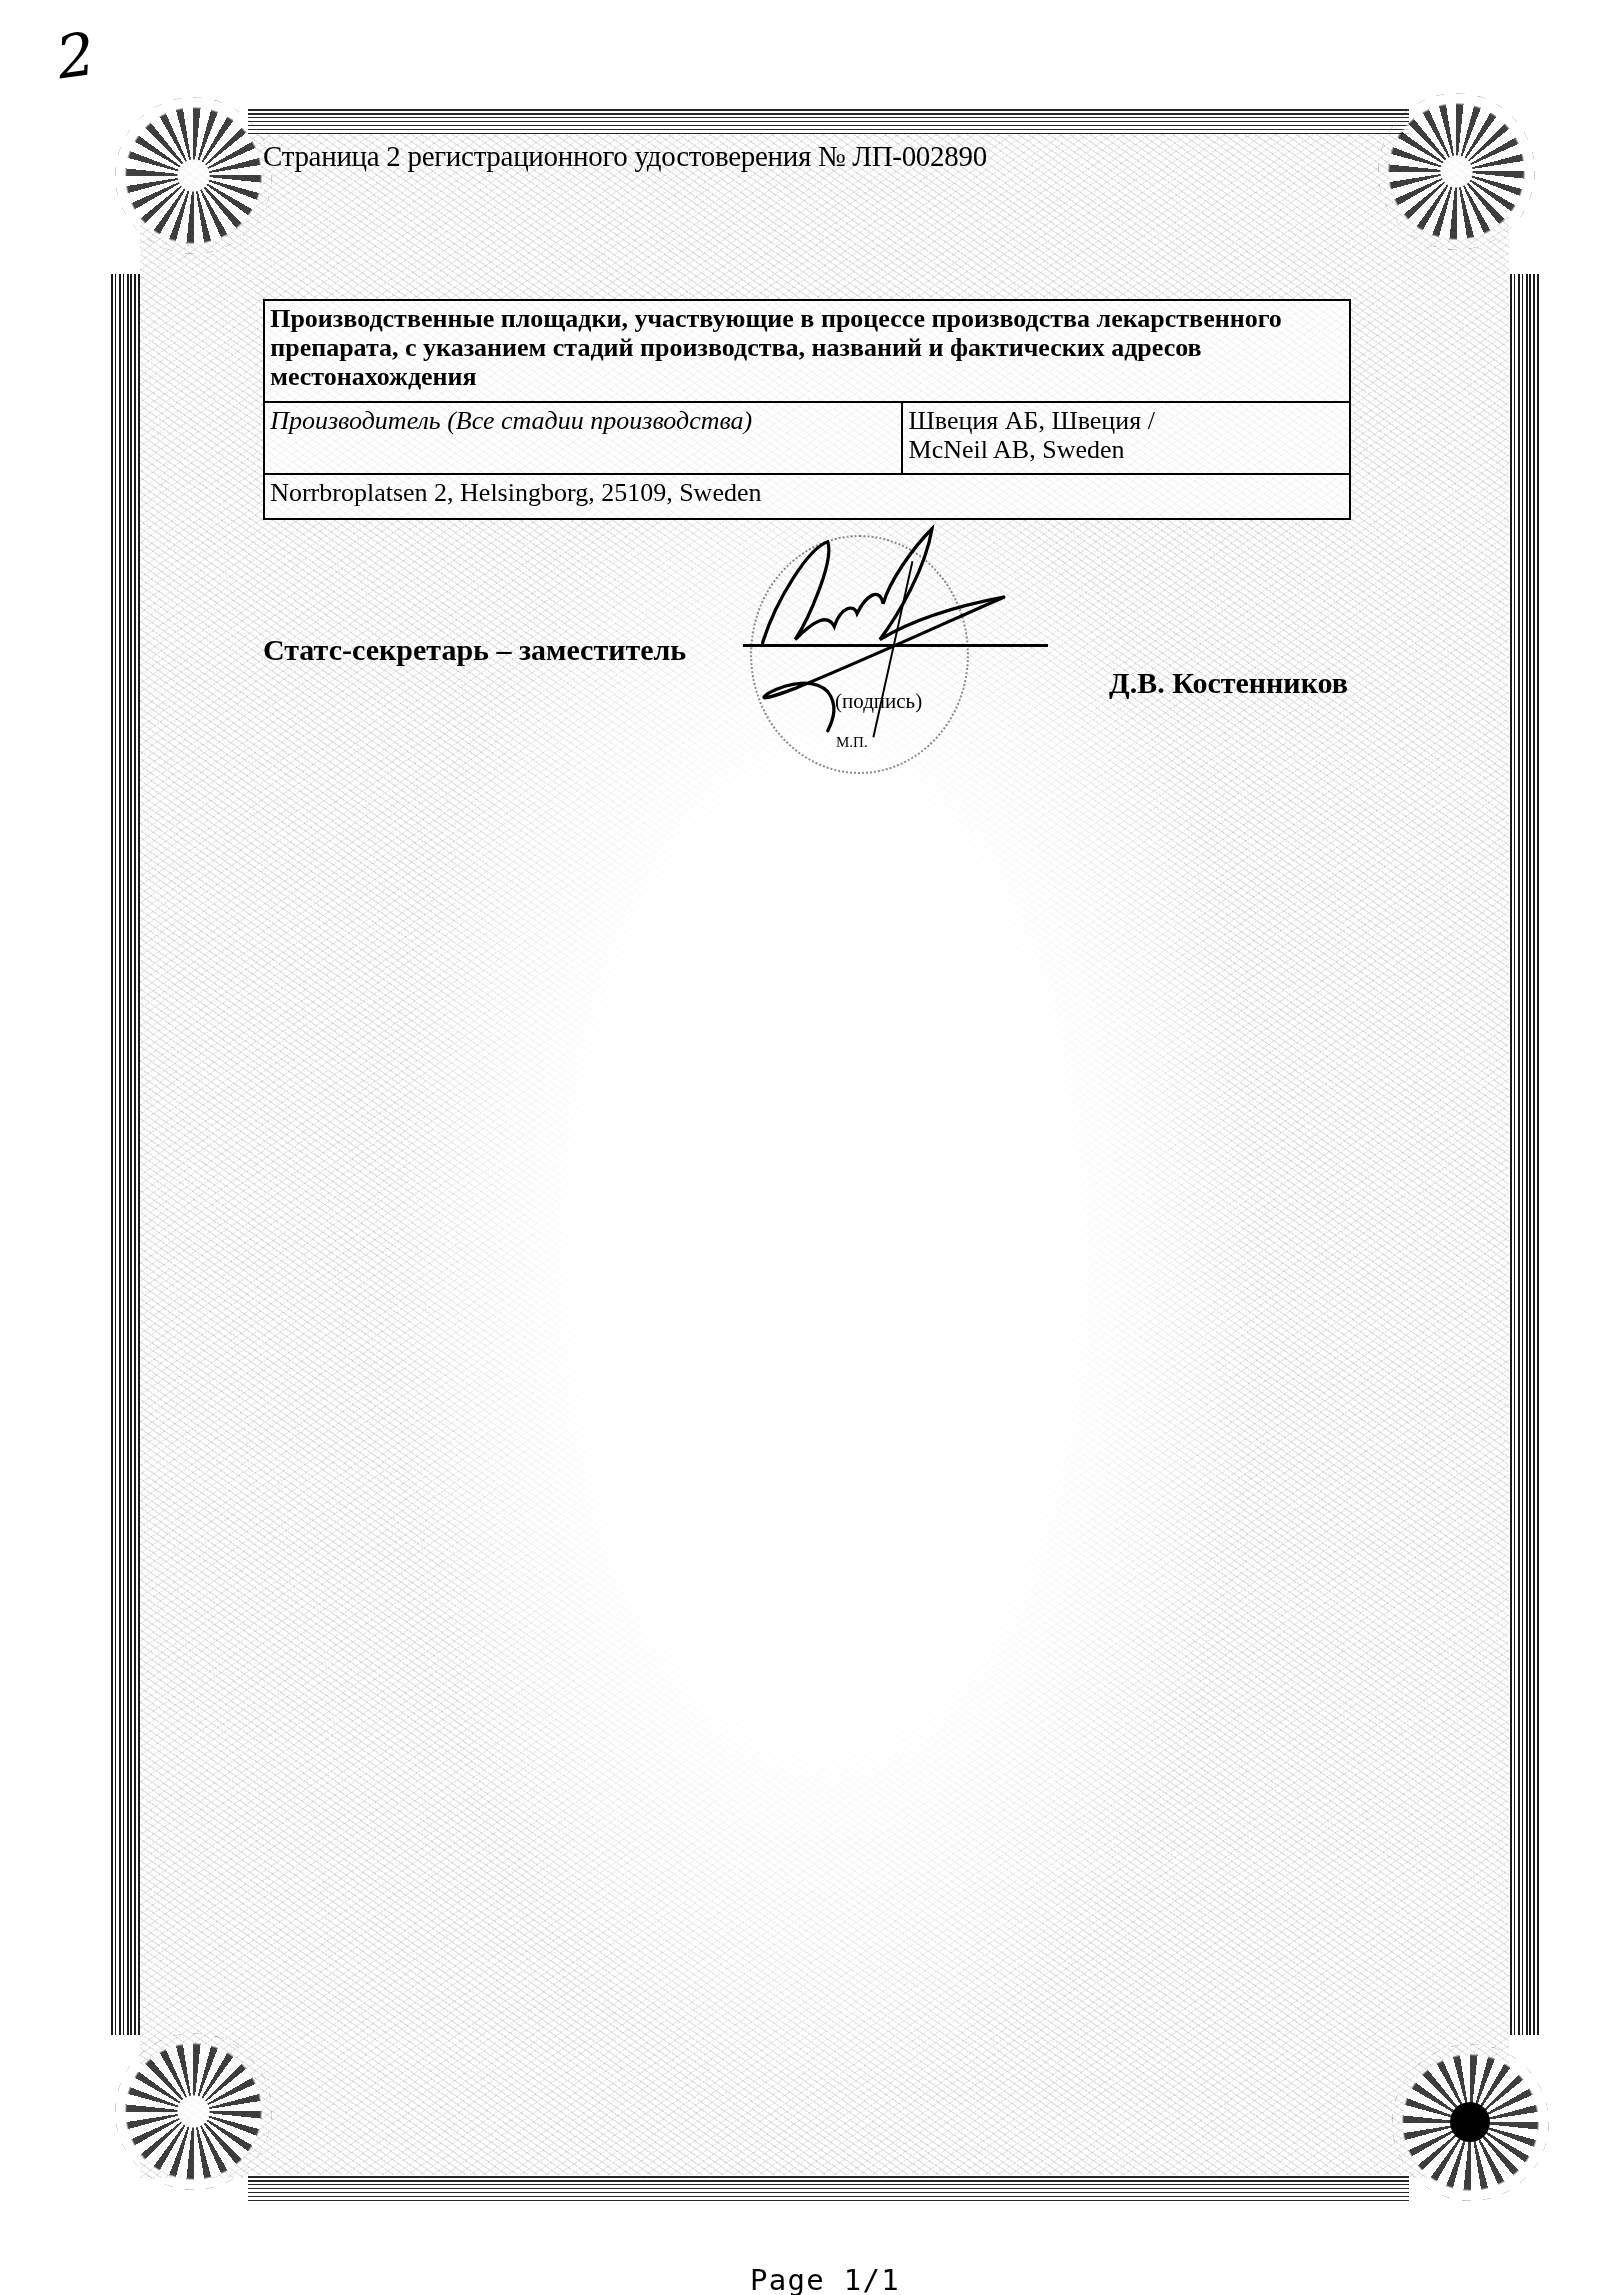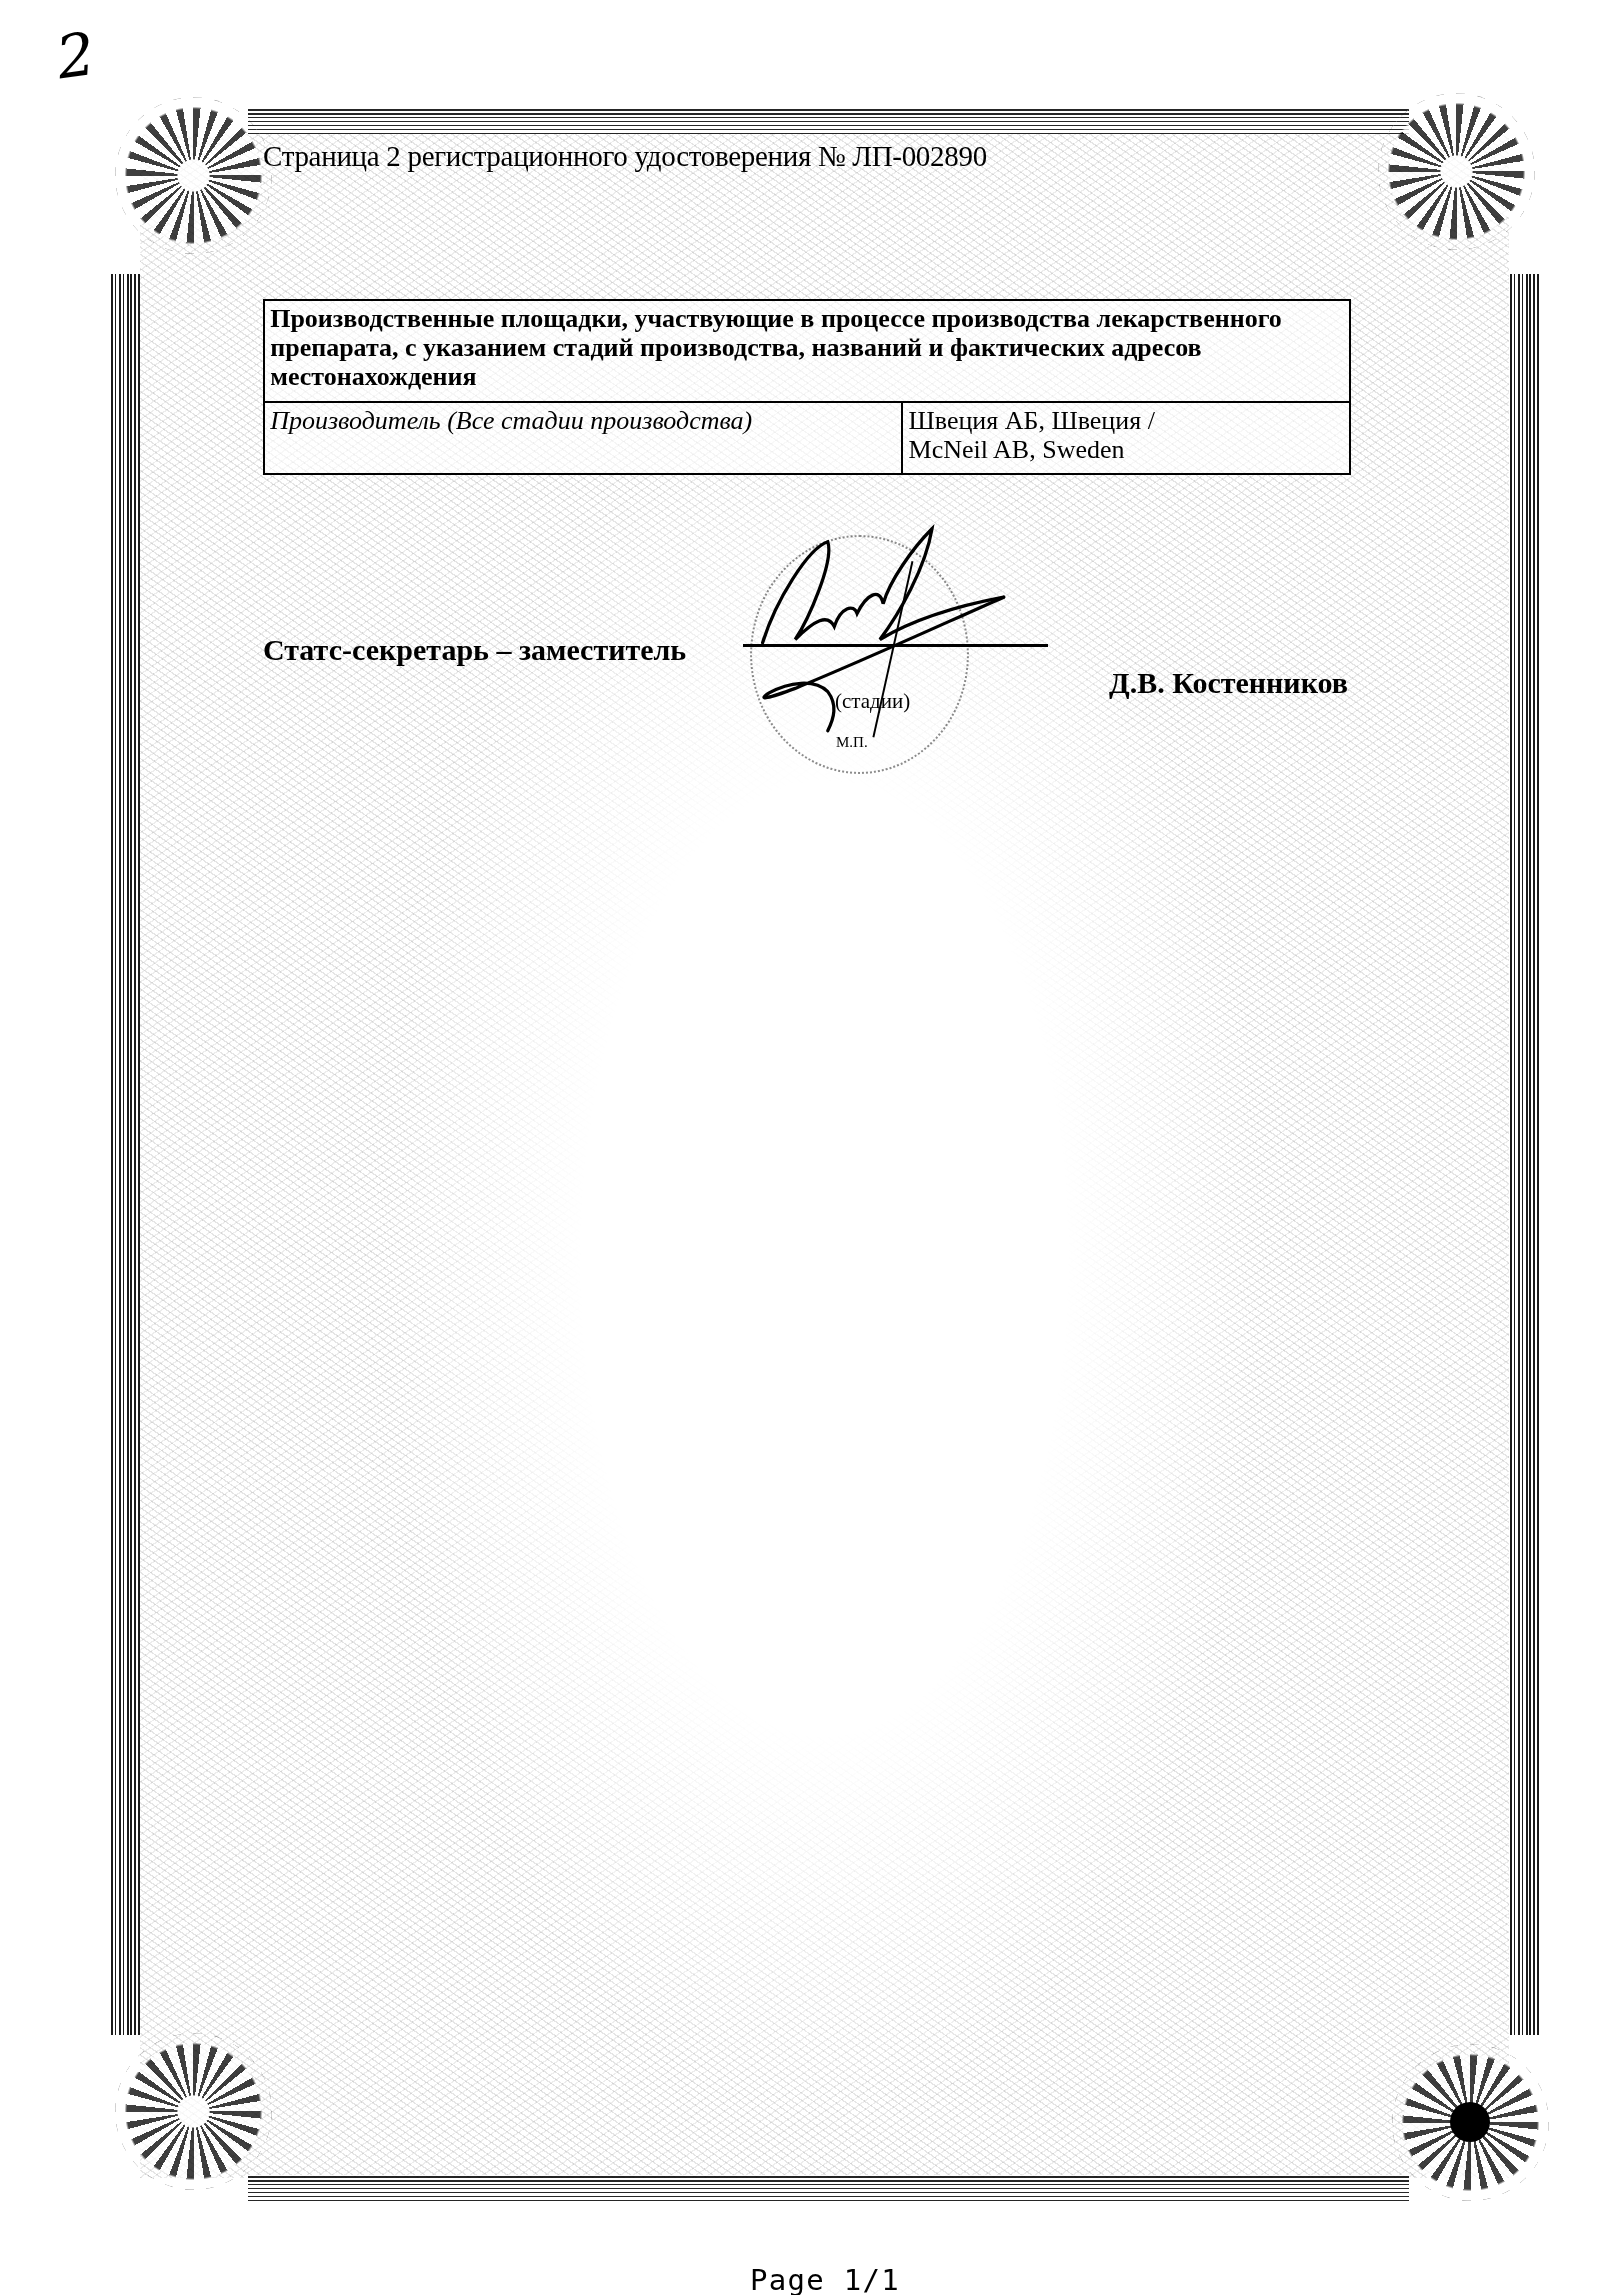--- a/index.html
+++ b/index.html
@@ -87,31 +87,34 @@
       <tr>
     <td colspan="2" class="bold" style="height:95px;">Производственные площадки, участвующие в процессе производства лекарственного препарата, с указанием стадий производства, названий и фактических адресов местонахождения</td>
   </tr>
   <tr>
     <td class="ital" style="width:626px; height:65px;">Производитель (Все стадии производства)</td>
     <td>
       <div>Швеция АБ, Швеция /</div>
       <div>McNeil AB, Sweden</div>
     </td>
   </tr>
+  <tr>
+    <td colspan="2" style="height:37px;">Norrbroplatsen 2, Helsingborg, 25109, Sweden</td>
+  </tr>
 </tbody>
   </table>
 
 <div class="stamp"></div>
 <div class="sig-title">
   <div>Статс-секретарь – заместитель</div>
 </div>
 <div class="sig-line"></div>
 <svg class="signature" viewBox="0 0 640 340">
   <path d="M70 185 C 90 120, 140 40, 170 30 C 180 60, 140 150, 120 180 C 150 150, 170 140, 180 160 C 190 130, 210 125, 215 140 C 230 110, 250 100, 255 125 C 265 90, 300 40, 330 10 C 320 70, 280 140, 250 180 C 300 150, 360 130, 440 115" fill="none" stroke="#000" stroke-width="5" stroke-linecap="round"></path>
   <path d="M440 115 C 360 150, 230 210, 120 255 C 80 270, 60 275, 80 262 C 110 245, 150 240, 170 260 C 185 280, 180 300, 170 320" fill="none" stroke="#000" stroke-width="5" stroke-linecap="round"></path>
   <path d="M300 60 L 240 330" fill="none" stroke="#000" stroke-width="3"></path>
 </svg>
 <div class="sig-name">Д.В. Костенников</div>
-<div class="sig-caption">(стадии)</div>
+<div class="sig-caption">(подпись)</div>
 <div class="stamp-mark">М.П.</div>
 
 <div class="footer">Page 1/1</div>
 
 
 </body></html>

